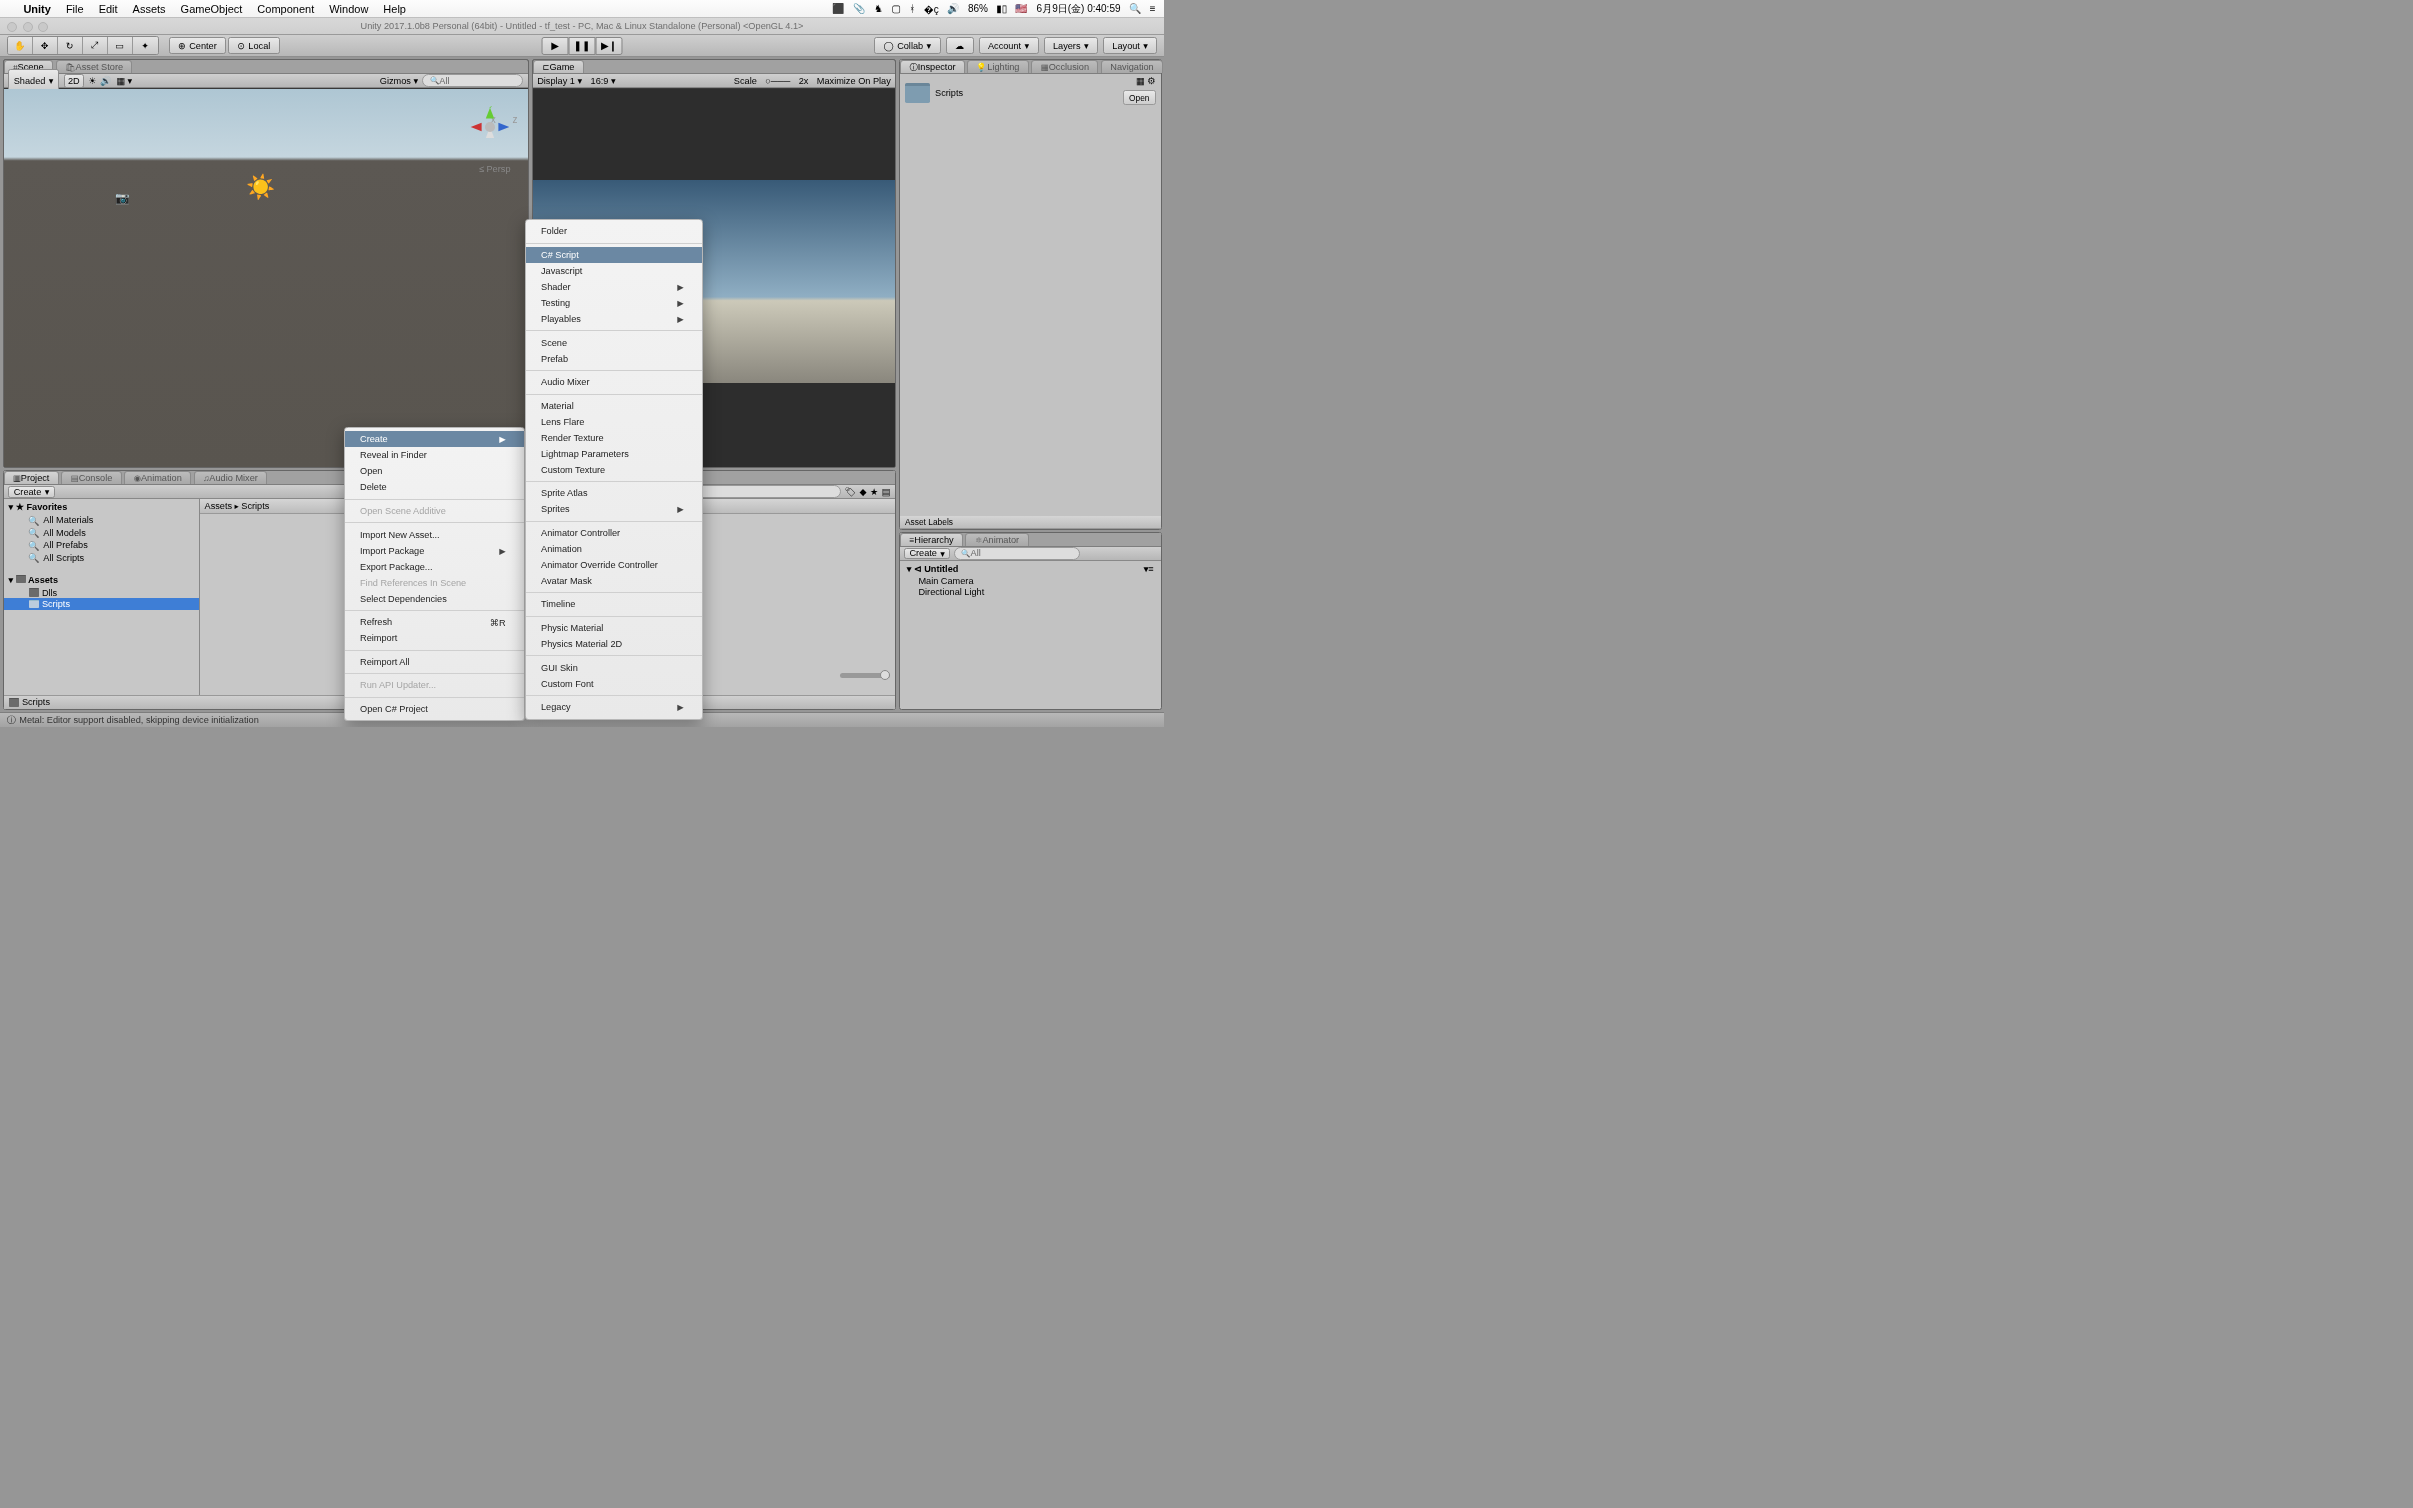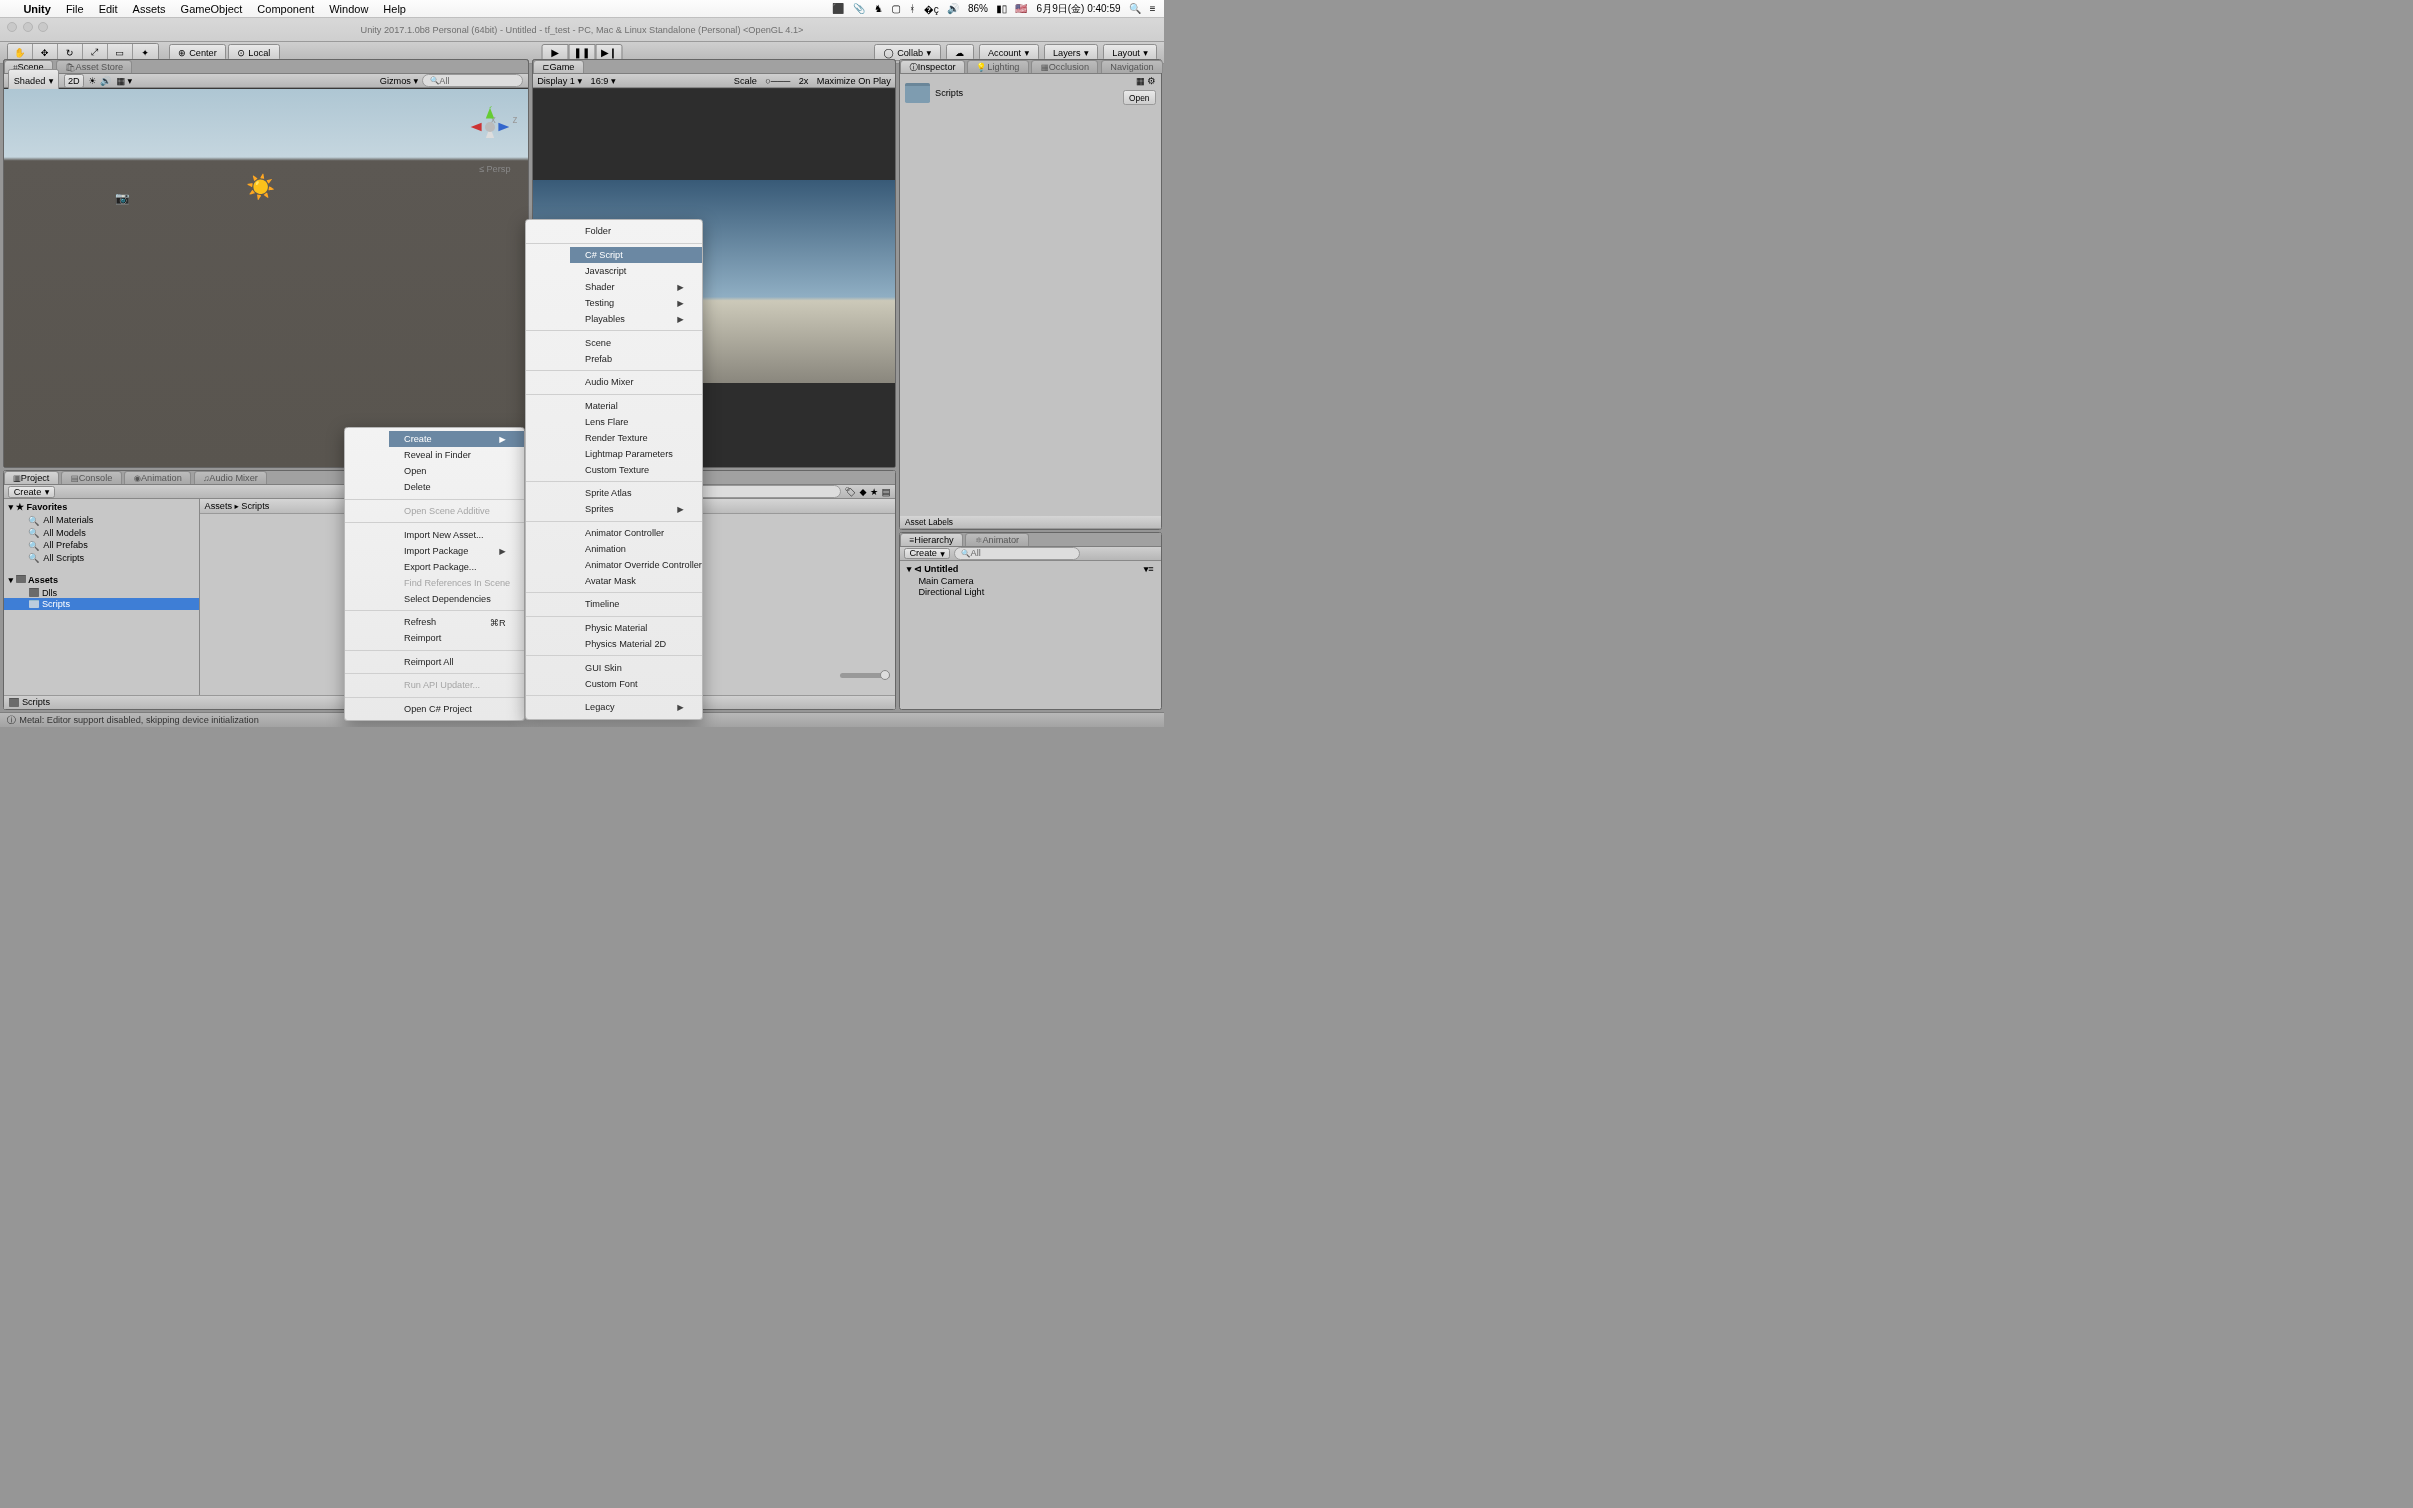--- a/index.html
+++ b/index.html
@@ -8,21 +8,21 @@
 
 .menubar { height: 18.4px; background: linear-gradient(#fdfdfd,#f3f3f3); display: flex; align-items: center; padding: 0 8.4px; border-bottom: 0.8px solid #bfbfbf; justify-content: space-between; }
 .menubar-left { display: flex; align-items: center; gap: 15px; }
 .menubar-left .apple { font-size: 11.7px; }
 .menubar-left .appname { font-weight: 700; font-size: 11px; }
 .menubar-left span { font-size: 11px; }
 .menubar-right { display: flex; align-items: center; gap: 8.4px; font-size: 10px; }
 .menubar-right span { font-size: 10px; }
 
 
-.titlebar { height: 24px; background: linear-gradient(#d8d8d8,#cfcfcf); display: flex; align-items: center; justify-content: center; border-bottom: 0.8px solid #9a9a9a; position: relative; color: #6f6f6f; }
+.titlebar { height: 17px; background: linear-gradient(#d8d8d8,#cfcfcf); display: flex; align-items: center; justify-content: center; border-bottom: 0.8px solid #9a9a9a; position: relative; color: #6f6f6f; }
 .traffic { position: absolute; left: 6.7px; top: 3.4px; display: flex; gap: 5.9px; }
 .traffic span { width: 10px; height: 10px; border-radius: 5px; background: #c9c9c9; border: 0.8px solid #b5b5b5; }
 
 
 .toolbar { height: 22px; background: linear-gradient(#cfcfcf,#b7b7b7); border-bottom: 0.8px solid #8e8e8e; display: flex; align-items: center; padding: 0 6.7px; position: relative; }
 .toolbtn-group { display: flex; border: 0.8px solid #888; border-radius: 2.5px; overflow: hidden; }
 .toolbtn { width: 25px; height: 17px; background: linear-gradient(#e4e4e4,#c9c9c9); border-right: 0.8px solid #999; display: flex; align-items: center; justify-content: center; font-size: 9.2px; }
 .toolbtn:last-child { border-right: none; }
 .pill { height: 17px; padding: 0 8.4px; background: linear-gradient(#e9e9e9,#cdcdcd); border: 0.8px solid #8e8e8e; border-radius: 2.5px; display: flex; align-items: center; gap: 3.4px; font-size: 9.2px; }
 .play-group { position: absolute; left: 50%; transform: translateX(-50%); display: flex; }
@@ -70,21 +70,21 @@
 .asset-labels { height: 13.4px; background: linear-gradient(#d5d5d5,#bcbcbc); border-bottom: 0.8px solid #999; padding: 0 5px; font-size: 8.4px; display: flex; align-items: center; }
 .hier-toolbar { height: 13.4px; background: linear-gradient(#cfcfcf,#b6b6b6); border-bottom: 0.8px solid #888; display: flex; align-items: center; padding: 0 4.2px; font-size: 8.4px; }
 .hier-body { padding: 1.7px 3.4px; font-size: 9.2px; }
 .hier-item { padding: 0.8px 3.4px 0.8px 15px; }
 .hier-root { padding: 0.8px 3.4px; font-weight: 700; }
 
 .statusbar { position: absolute; bottom: 0; left: 0; right: 0; height: 15px; background: linear-gradient(#b8b8b8,#a3a3a3); border-top: 0.8px solid #7e7e7e; display: flex; align-items: center; padding: 0 6.7px; font-size: 9.2px; color: #333; }
 
 
 .ctx-menu { position: absolute; background: linear-gradient(#f3f3f3,#e9e9e9); border: 0.8px solid #b7b7b7; border-radius: 3.4px; box-shadow: 0 5px 17px rgba(0,0,0,.35); padding: 3.4px 0; }
-.ctx-item { height: 16px; padding: 0 18.4px 0 15px; display: flex; align-items: center; justify-content: space-between; font-size: 11px; color: #222; white-space: nowrap; margin-left: 44px; }
+.ctx-item { height: 16px; padding: 0 18.4px 0 15px; display: flex; align-items: center; justify-content: space-between; font-size: 11px; color: #222; white-space: nowrap; }
 .ctx-item.disabled { color: #a5a5a5; text-align: center; }
 .ctx-item.highlight { background: #6b88a3; color: #fff; }
 .ctx-sep { height: 0.8px; background: #cfcfcf; margin: 3.4px 0; }
 .ctx-arrow { font-size: 8.4px; color: #444; }
 .ctx-item.highlight .ctx-arrow { color: #fff; }
 
 #ctx1 { left: 344px; top: 427px; width: 181px; }
 #ctx2 { left: 525px; top: 219px; width: 178px; }
 
 .search-pill { border: 0.8px solid #999; border-radius: 7.5px; height: 12.6px; padding: 0 6.7px; background: #ddd; font-size: 7.5px; color: #666; display: flex; align-items: center; min-width: 101px; }

